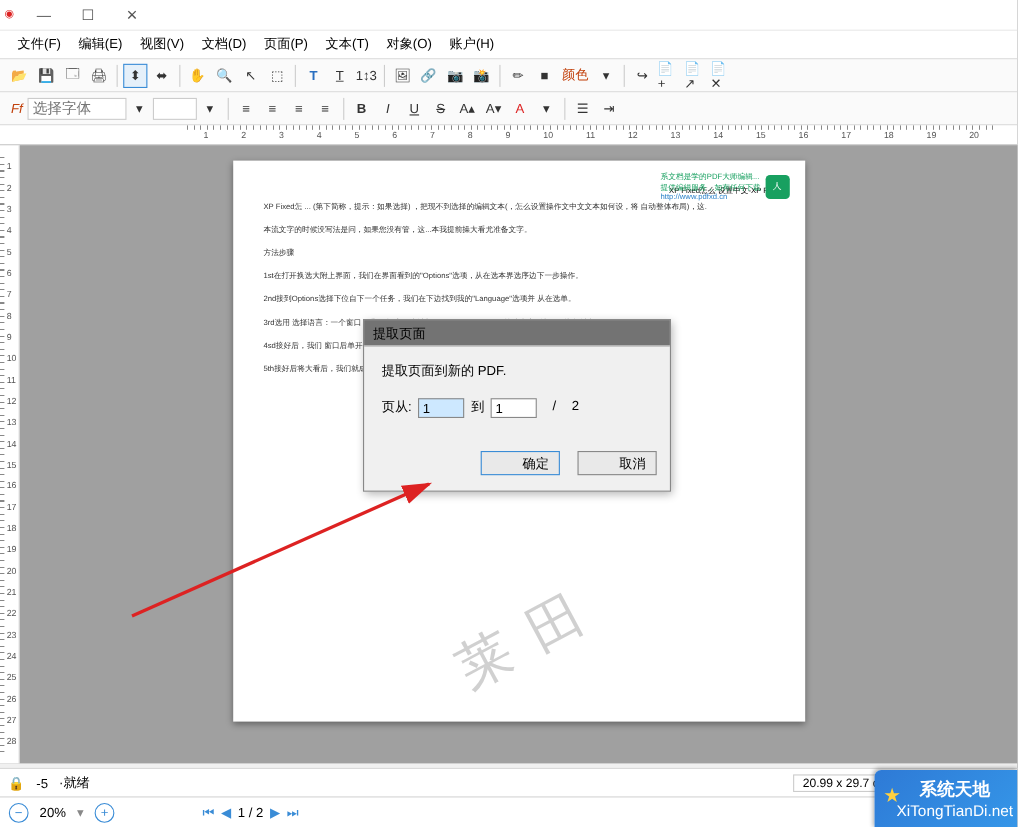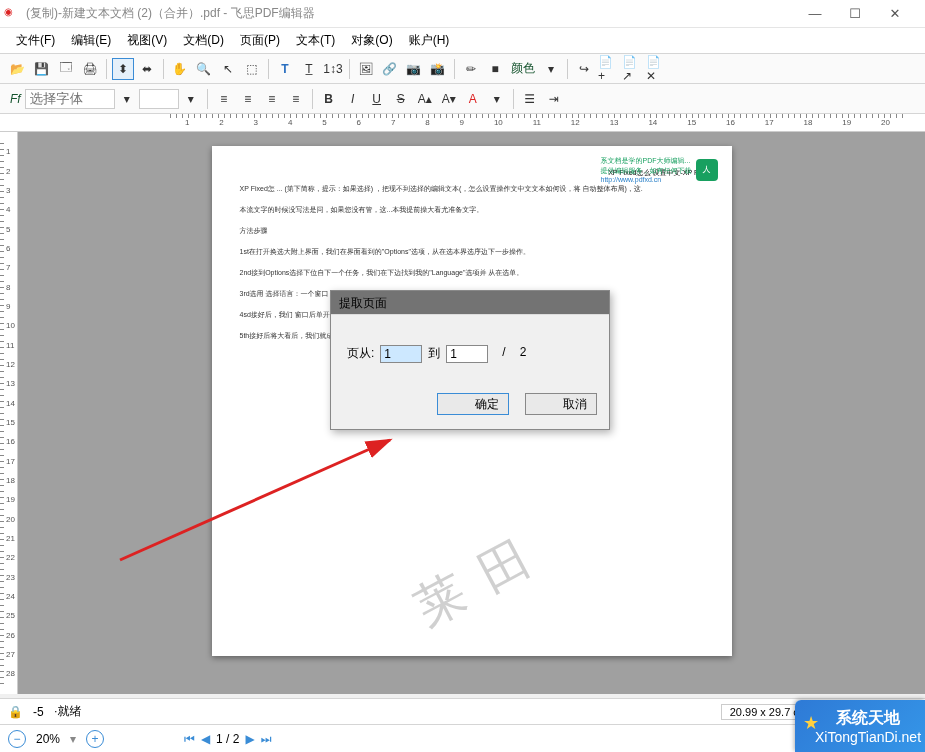--- a/index.html
+++ b/index.html
@@ -13,21 +13,21 @@
   .titlebar .win-controls span { width: 28px; text-align: center; font-size: 13px; cursor: default; }
 
   
   .menubar { height: 26px; background: #fff; border-bottom: 1px solid #d5d5d5; display: flex; align-items: center; padding: 0 8px; font-size: 12px; }
   .menubar .menu-item { padding: 0 8px; cursor: default; }
 
   
   .toolbar-row { height: 30px; background: #fafafa; border-bottom: 1px solid #d5d5d5; display: flex; align-items: center; padding: 0 6px; font-size: 12px; }
   .toolbar-row .tbtn { width: 22px; height: 22px; display: inline-flex; align-items: center; justify-content: center; margin: 0 1px; font-size: 12px; color: #333; border: 1px solid transparent; }
   .toolbar-row .sep { width: 1px; height: 20px; background: #ccc; margin: 0 4px; }
-  .toolbar-row .label { margin: 0 4px; color: #14532d; }
+  .toolbar-row .label { margin: 0 4px; color: #c2410c; }
   .toolbar-row .wide-input { width: 90px; height: 20px; border: 1px solid #ccc; padding: 0 4px; color: #999; }
   .toolbar-row .mini-input { width: 40px; height: 20px; border: 1px solid #ccc; padding: 0 4px; }
 
   
   .ruler-top { height: 18px; background: #fff; border-bottom: 1px solid #ccc; font-size: 8px; color: #555; position: relative; padding-left: 25px; }
   .ruler-top .ticks { position: absolute; left: 170px; right: 20px; top: 0; bottom: 0; background: repeating-linear-gradient(90deg, #888 0 1px, transparent 1px 6px); height: 4px; }
   .ruler-top .nums { position: absolute; left: 170px; right: 20px; top: 4px; display: flex; justify-content: space-around; }
 
   
   .canvas-area { position: absolute; top: 132px; bottom: 58px; left: 0; right: 0; background: #a0a0a0; display: flex; }
@@ -69,21 +69,20 @@
 
   
   .site-watermark { position: absolute; right: 0; bottom: 0; width: 130px; height: 52px; background: linear-gradient(135deg,#2e7ad6,#3596e8); color: #fff; font-size: 12px; display: flex; align-items: center; justify-content: center; flex-direction: column; border-top-left-radius: 6px; z-index: 50; box-shadow: -1px -1px 4px rgba(0,0,0,0.3); }
   .site-watermark .star { position: absolute; left: 8px; top: 12px; color: #ffd040; font-size: 18px; }
 </style>
 </head>
 <body>
 
 <div class="titlebar">
   <span class="icon">◉</span>
-  <span class="title">(复制)-新建文本文档 (2)（合并）.pdf - 飞思PDF编辑器</span>
   <div class="win-controls">
     <span>—</span>
     <span>☐</span>
     <span>✕</span>
   </div>
 </div>
 
 <div class="menubar">
   <span class="menu-item">文件(F)</span>
   <span class="menu-item">编辑(E)</span>
@@ -241,20 +240,21 @@
 
 5th接好后将大看后，我们就成功将该软件的运行语言设置调中文了，如下图所示，大家可以自 行参考。</div>
       <div class="watermark">莱 田</div>
     </div>
   </div>
 </div>
 
 <div class="dialog">
   <div class="dlg-title">提取页面</div>
   <div class="dlg-body">
+    <div>提取页面到新的 PDF.</div>
     <div class="dlg-row" style="margin-top:16px">
       <span>页从:</span>
       <input type="text" class="sel" value="1" style="">
       <span>到</span>
       <input type="text" value="1" style="">
       <span style="margin:0 8px">/</span>
       <span>2</span>
     </div>
   </div>
   <div class="dlg-buttons">

